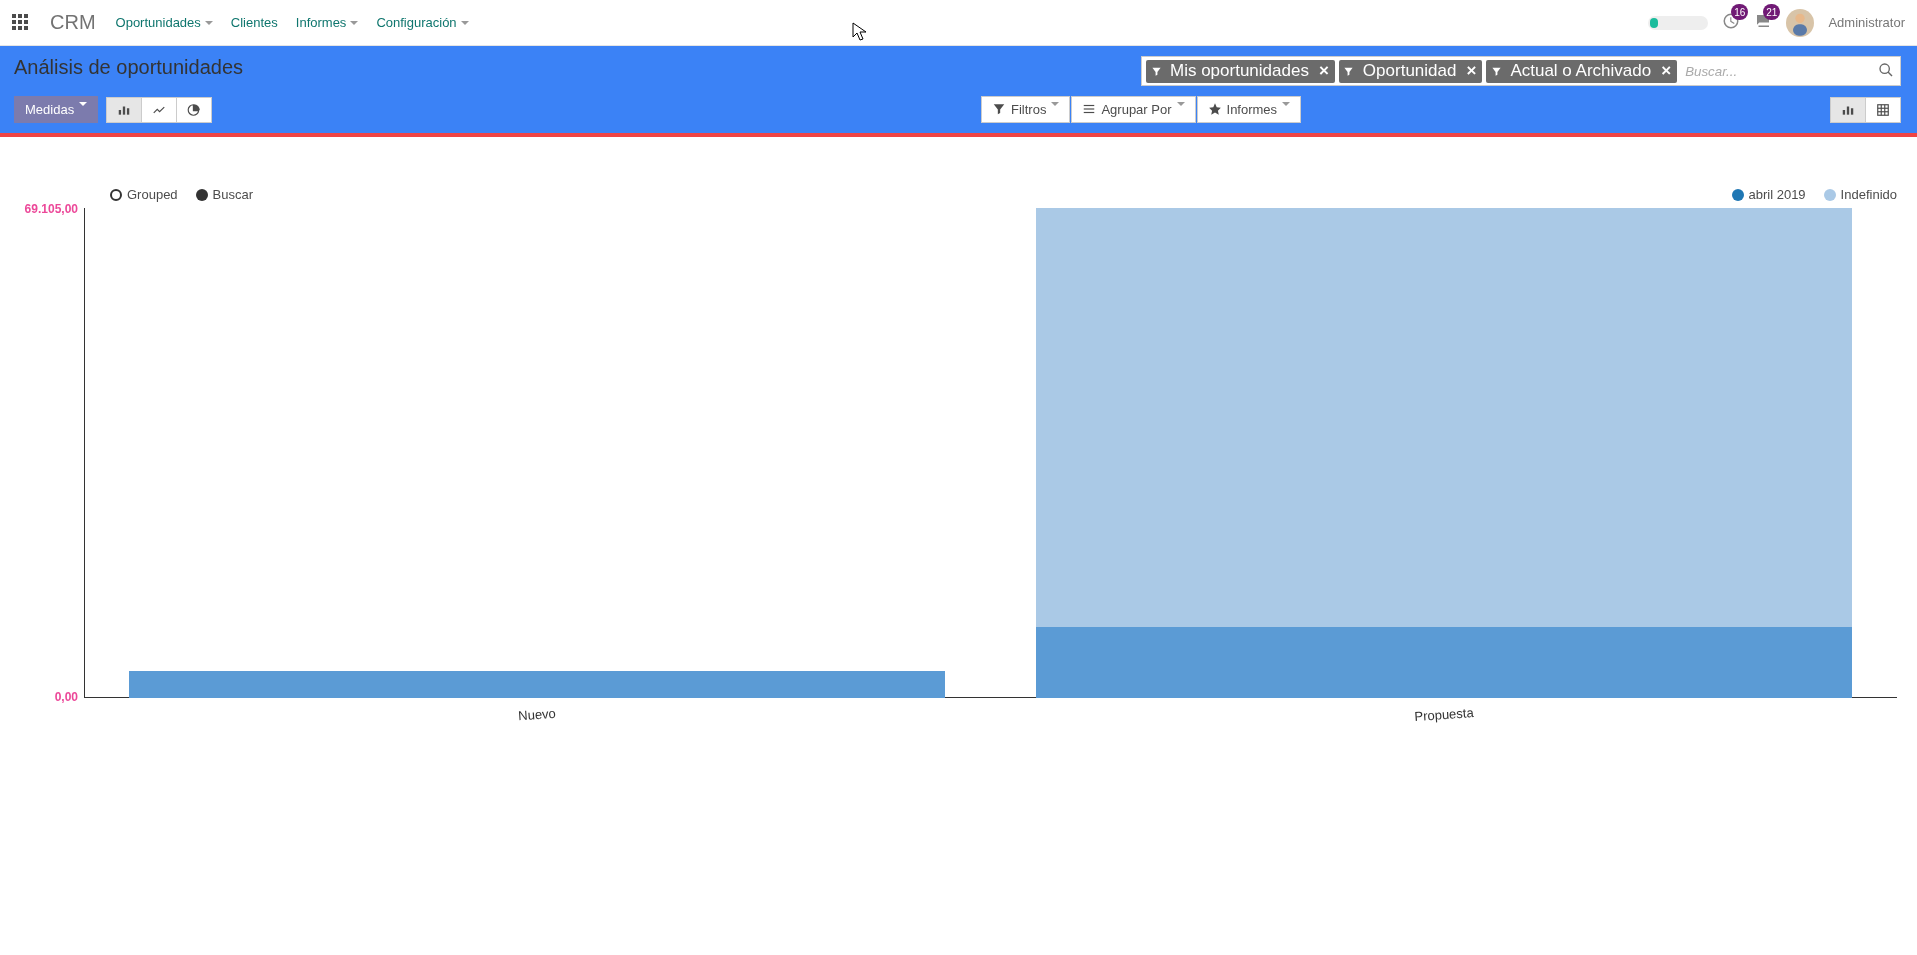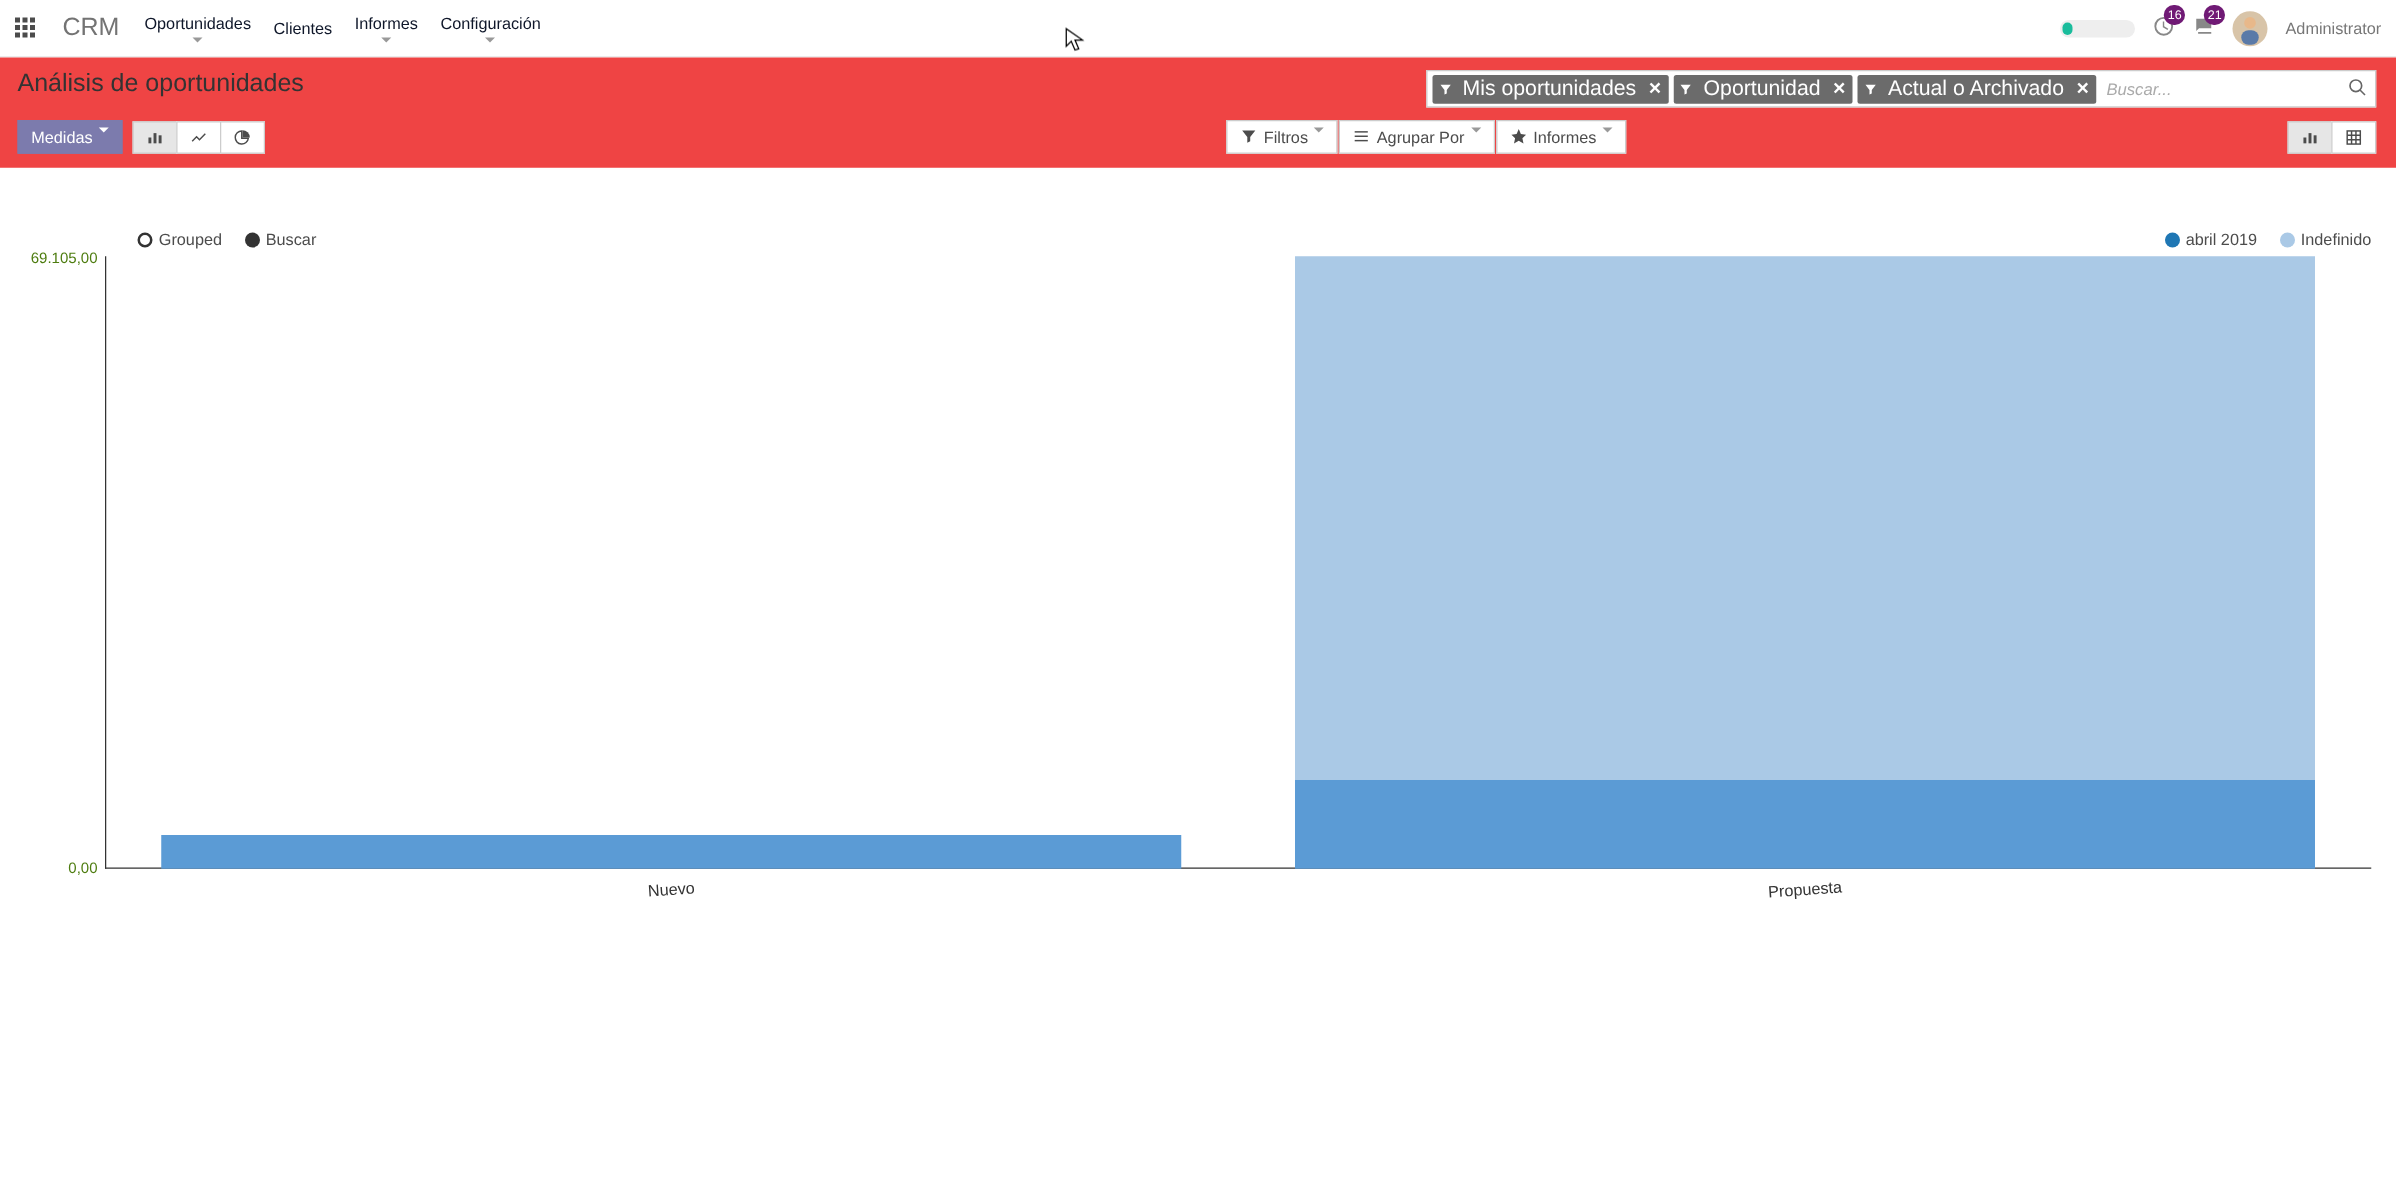--- a/index.html
+++ b/index.html
@@ -4,34 +4,34 @@
 <style>
 * { box-sizing: border-box; margin: 0; padding: 0; }
 body { font-family: -apple-system, BlinkMacSystemFont, "Segoe UI", Helvetica, Arial, sans-serif; background: #fff; color: #4c4c4c; font-size: 13px; }
 
 
 .navbar { display: flex; align-items: center; height: 46px; border-bottom: 1px solid #e5e5e5; padding: 0 12px; background: #fff; }
 .apps-icon { width: 18px; height: 18px; display: grid; grid-template-columns: repeat(3,4px); grid-template-rows: repeat(3,4px); gap: 2px; margin-right: 20px; cursor: pointer; }
 .apps-icon span { background: #4c4c4c; display: block; }
 .brand { font-size: 20px; color: #737373; margin-right: 20px; }
 .nav-menu { display: flex; gap: 18px; align-items: center; }
-.nav-item { color: #0f172a; cursor: pointer; display: flex; align-items: center; gap: 4px; flex-direction: column; }
+.nav-item { color: #0f766e; cursor: pointer; display: flex; align-items: center; gap: 4px; }
 .caret { width: 0; height: 0; border-left: 4px solid transparent; border-right: 4px solid transparent; border-top: 4px solid #999; display: inline-block; }
 .navbar-right { margin-left: auto; display: flex; align-items: center; gap: 14px; }
 .progress-pill { width: 60px; height: 14px; border-radius: 7px; background: #eee; position: relative; }
 .progress-pill::after { content: ''; position: absolute; left: 2px; top: 2px; width: 8px; height: 10px; background: #1abc9c; border-radius: 5px; }
 .icon-wrap { position: relative; cursor: pointer; color: #888; }
 .icon-wrap svg { width: 18px; height: 18px; fill: #888; }
 .badge { position: absolute; top: -8px; right: -8px; background: #701a75; color: #fff; border-radius: 9px; font-size: 10px; min-width: 16px; height: 16px; display: flex; align-items: center; justify-content: center; padding: 0 3px; }
 .avatar { width: 28px; height: 28px; border-radius: 50%; background: #d8c4a8; display: inline-block; overflow: hidden; }
 .avatar svg { width: 100%; height: 100%; }
 .user-name { color: #777; cursor: pointer; }
 
 
-.cp { border-bottom: 1px solid #ef4444; background: #ef4444; }
+.cp { border-bottom: 4px solid #ef4444; background: #3b82f6; }
 .cp-top { display: flex; align-items: flex-start; padding: 10px 16px 4px 14px; }
 .breadcrumb { font-size: 20px; color: #333; }
 .search-area { margin-left: auto; display: flex; align-items: center; border: 1px solid #ccc; background: #fff; min-width: 760px; height: 30px; padding: 0 6px 0 2px; }
 .facet { display: inline-flex; align-items: center; background: #6b6b6b; color: #fff; border-radius: 2px; margin: 2px; height: 23px; font-size: 17px; }
 .facet-ico { display: inline-flex; align-items: center; justify-content: center; width: 20px; height: 100%; }
 .facet-ico svg { width: 11px; height: 11px; fill: #fff; }
 .facet-label { padding: 0 4px; }
 .facet-x { padding: 0 6px; cursor: pointer; font-weight: bold; }
 .search-input { border: none; outline: none; flex: 1; padding: 4px 6px; font-style: italic; color: #999; }
 .search-input::placeholder { color: #aaa; font-style: italic; }
@@ -54,21 +54,21 @@
 
 
 .chart-wrap { padding: 10px 20px 20px 20px; }
 .chart-header { display: flex; align-items: center; font-size: 13px; padding: 4px 0 6px 90px; margin-top: 36px; }
 .legend-left { display: flex; gap: 18px; }
 .leg-item { display: flex; align-items: center; gap: 5px; cursor: pointer; }
 .leg-dot { width: 12px; height: 12px; border-radius: 50%; }
 .legend-right { margin-left: auto; display: flex; gap: 18px; }
 .chart-canvas { position: relative; height: 520px; margin-left: 64px; }
 .y-axis { position: absolute; left: -64px; top: 0; bottom: 30px; width: 64px; }
-.y-tick { position: absolute; right: 6px; font-size: 12px; color: #4d7c0f; font-weight: 400; }
+.y-tick { position: absolute; right: 6px; font-size: 12px; color: #ec4899; font-weight: 700; }
 .axis-line-y { position: absolute; left: 0; top: 0; bottom: 30px; width: 1px; background: #333; }
 .axis-line-x { position: absolute; left: 0; right: 0; bottom: 30px; height: 1px; background: #333; }
 .plot { position: absolute; left: 0; right: 0; top: 0; bottom: 30px; display: flex; }
 .cat { flex: 1; display: flex; align-items: flex-end; justify-content: center; position: relative; }
 .bar-stack { width: 90%; display: flex; flex-direction: column; justify-content: flex-end; }
 .seg { width: 100%; }
 .cat-label { position: absolute; bottom: -24px; left: 50%; transform: translateX(-50%) rotate(-4deg); font-size: 13px; color: #333; }
 
 .cursor { position: fixed; pointer-events: none; z-index: 9999; }
 .cursor svg { width: 16px; height: 20px; }

